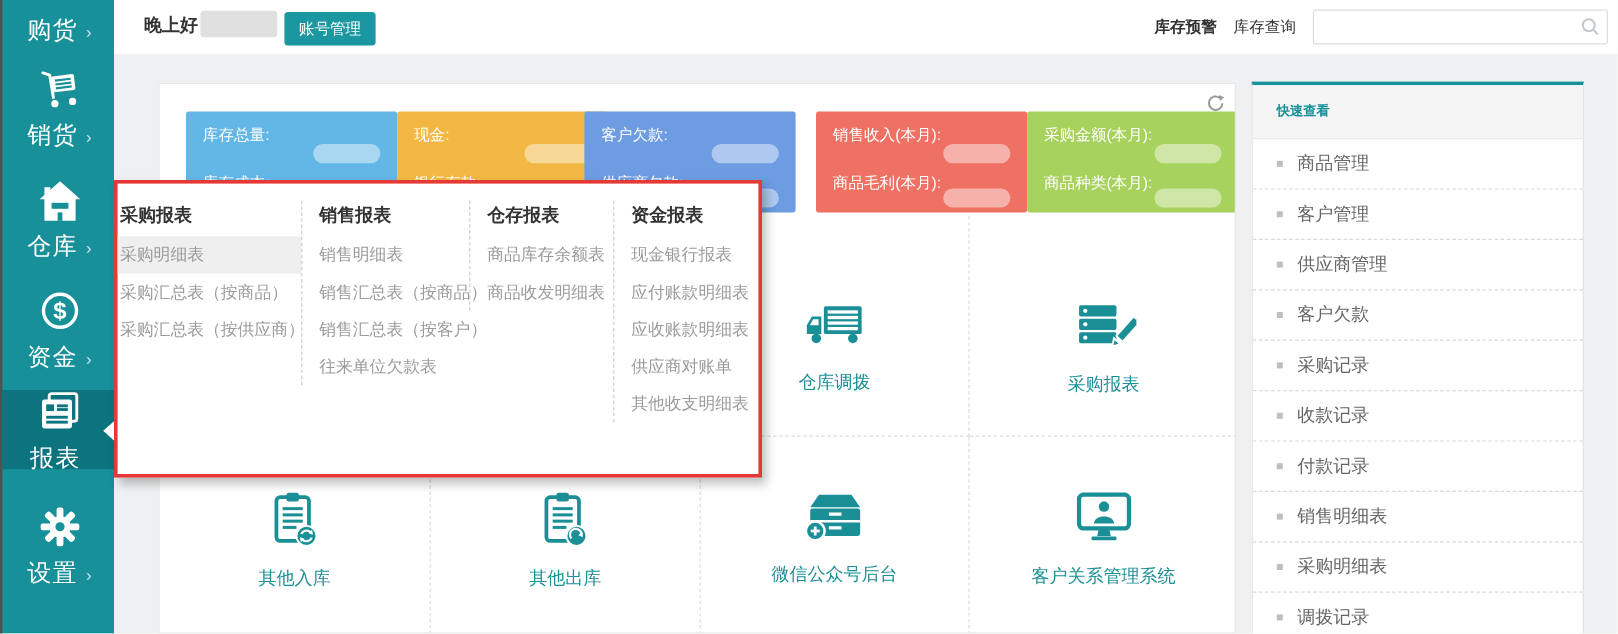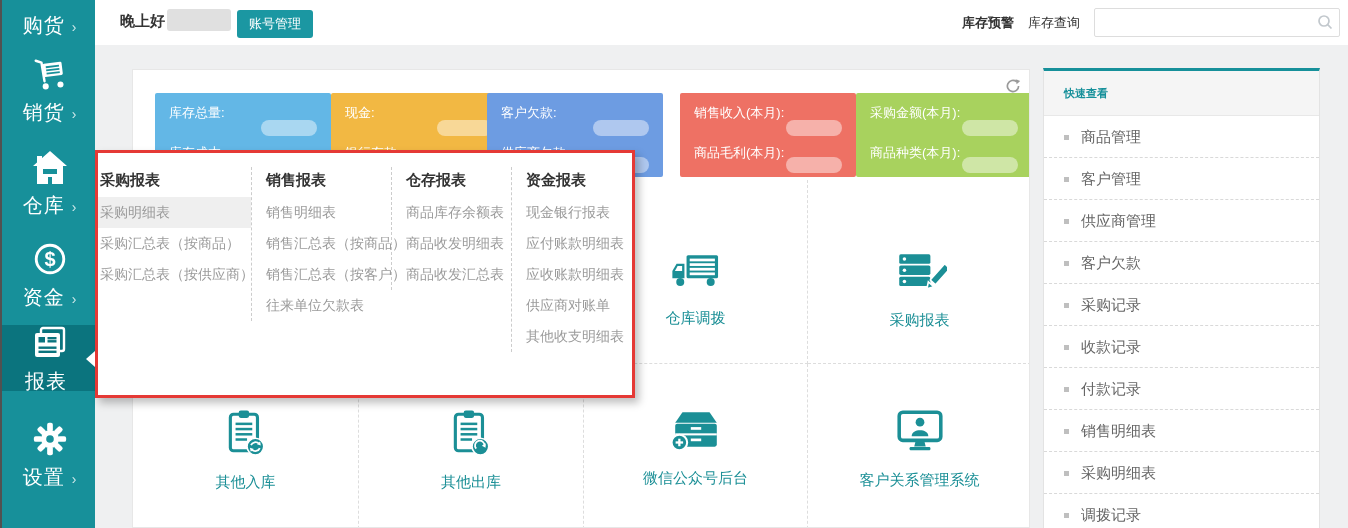--- a/index.html
+++ b/index.html
@@ -326,21 +326,20 @@
           <li>销售汇总表（按商品）</li>
           <li>销售汇总表（按客户）</li>
           <li>往来单位欠款表</li>
         </ul>
       </div>
       <div class="pcol pcol-3">
         <div class="ptitle">仓存报表</div>
         <ul>
           <li>商品库存余额表</li>
           <li>商品收发明细表</li>
-          <li>商品收发汇总表</li>
         </ul>
       </div>
       <div class="pcol pcol-4">
         <div class="ptitle">资金报表</div>
         <ul>
           <li>现金银行报表</li>
           <li>应付账款明细表</li>
           <li>应收账款明细表</li>
           <li>供应商对账单</li>
           <li>其他收支明细表</li>

